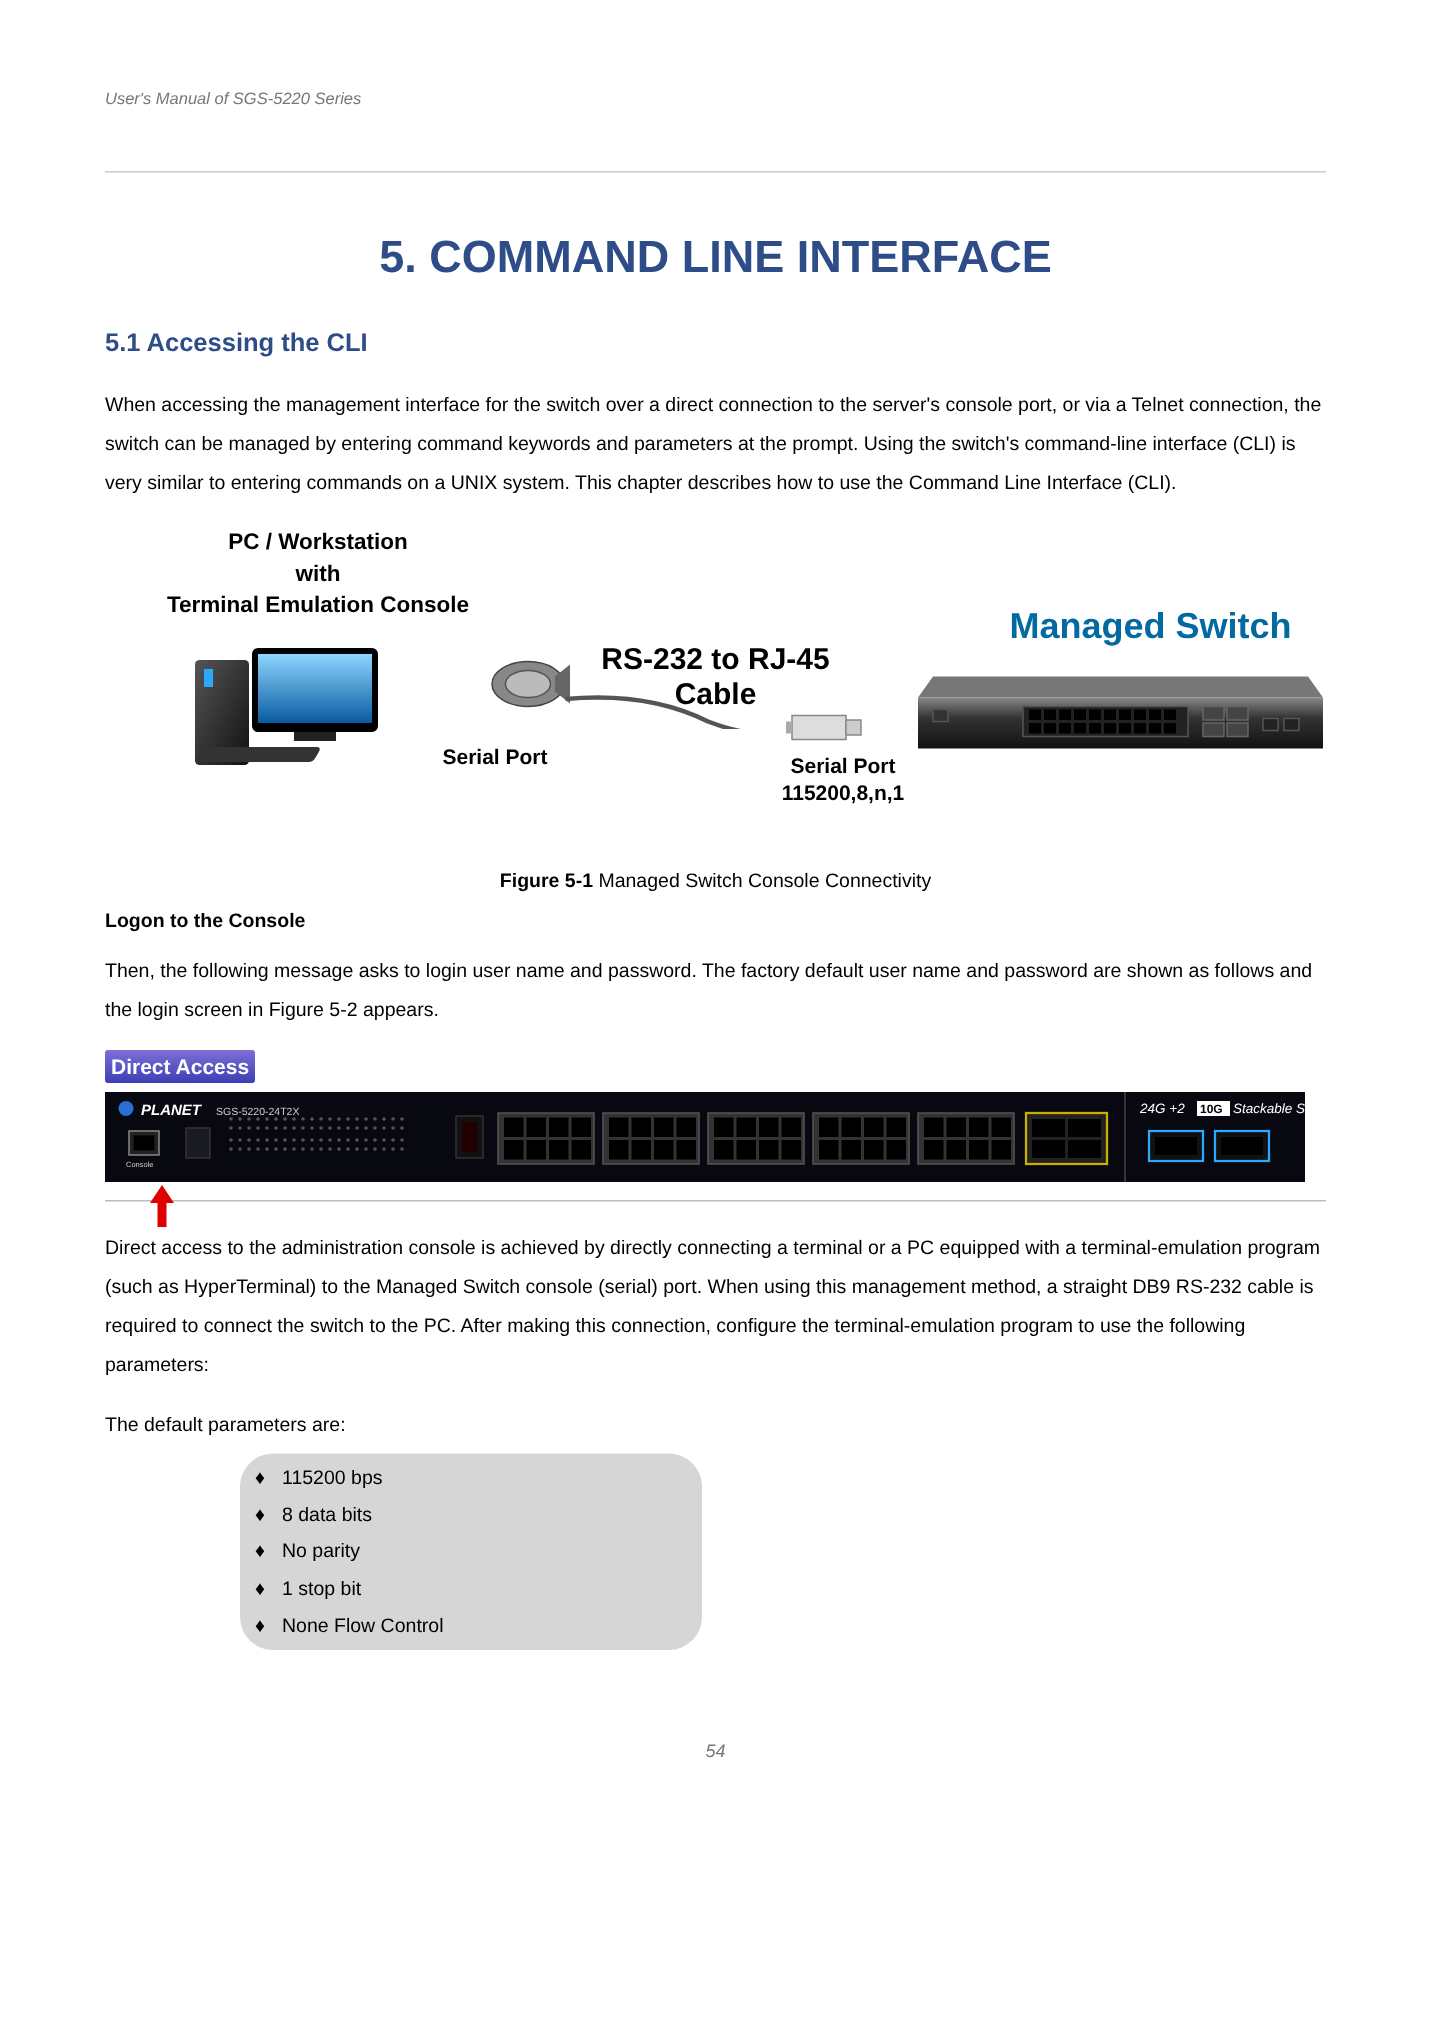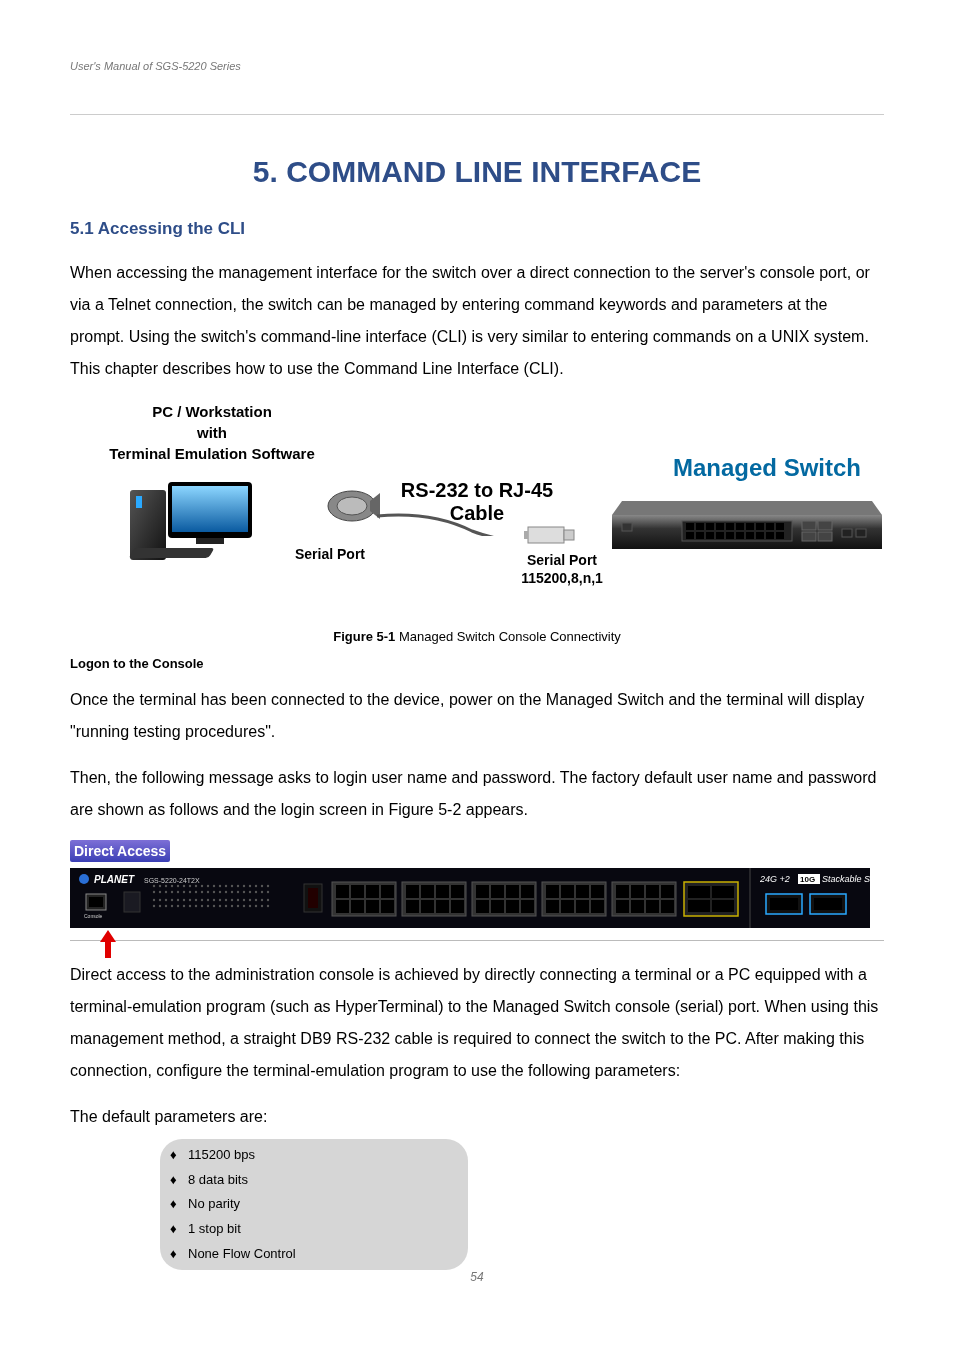--- a/index.html
+++ b/index.html
@@ -36,21 +36,21 @@
   }
   h2.section {
     color: #2e4d88;
     font-size: 17px;
     font-weight: bold;
     margin: 0 0 18px 0;
   }
   p.body {
     line-height: 2.0;
     margin: 13px 0 14px 0;
-    font-size: 16px;
+    font-size: 13px;
   }
   .diagram {
     position: relative;
     width: 810px;
     height: 220px;
     margin: 16px auto 8px auto;
   }
   .diagram .label {
     position: absolute;
     font-weight: bold;
@@ -124,20 +124,21 @@
     line-height: 1.9;
     border-radius: 22px;
   }
   .config-list .row .label { display:inline-block; width:140px; }
   .config-list .diamond { display:inline-block; width:18px; }
   .footer {
     text-align: center;
     color: #777;
     font-style: italic;
     font-size: 12px;
+    margin-top: 60px;
   }
   .arrow-up {
     position:absolute;
     left: 28px;
     top: 62px;
   }
 </style>
 </head>
 <body>
 
@@ -153,21 +154,21 @@
 
   <h2 class="section">5.1 Accessing the CLI</h2>
 
   <p class="body">When accessing the management interface for the switch over a direct connection to the server's console port, or via a Telnet connection, the switch can be managed by entering command keywords and parameters at the prompt. Using the switch's command-line interface (CLI) is very similar to entering commands on a UNIX system. This chapter describes how to use the Command Line Interface (CLI).</p>
 
   
   <div class="diagram">
     <div class="label pc-label">
       <span>PC / Workstation</span><br>
       <span>with</span><br>
-      <span>Terminal Emulation Software</span>
+      <span>Terminal Emulation Console</span>
     </div>
     <div class="label ms-label">Managed Switch</div>
 
     <svg class="pc-icon" width="140" height="100">
       <defs>
         <linearGradient id="gMon" x1="0" y1="0" x2="0" y2="1">
           <stop offset="0" stop-color="#8cd6ff"></stop>
             <stop offset="1" stop-color="#0a5aa0"></stop>
         </linearGradient>
         <linearGradient id="gTw" x1="0" y1="0" x2="1" y2="1">
@@ -252,21 +253,20 @@
       <rect x="240" y="38" width="10" height="8" fill="#222" stroke="#555"></rect>
       <rect x="254" y="38" width="10" height="8" fill="#222" stroke="#555"></rect>
     </svg>
   </div>
 
   <div class="fig-caption">
     <span class="fignum">Figure 5-1</span><span> Managed Switch Console Connectivity</span>
   </div>
 
   <div class="sub-title">Logon to the Console</div>
-  <p class="body">Once the terminal has been connected to the device, power on the Managed Switch and the terminal will display "running testing procedures".</p>
   <p class="body">Then, the following message asks to login user name and password. The factory default user name and password are shown as follows and the login screen in Figure 5-2 appears.</p>
 
   <h3 class="step-head">Direct Access</h3>
 
   
   <div class="front-panel">
     <svg width="800" height="64">
       <rect x="0" y="0" width="800" height="60" fill="#080810"></rect>
 
       <circle cx="14" cy="11" r="5" fill="#2a6fd6"></circle>

